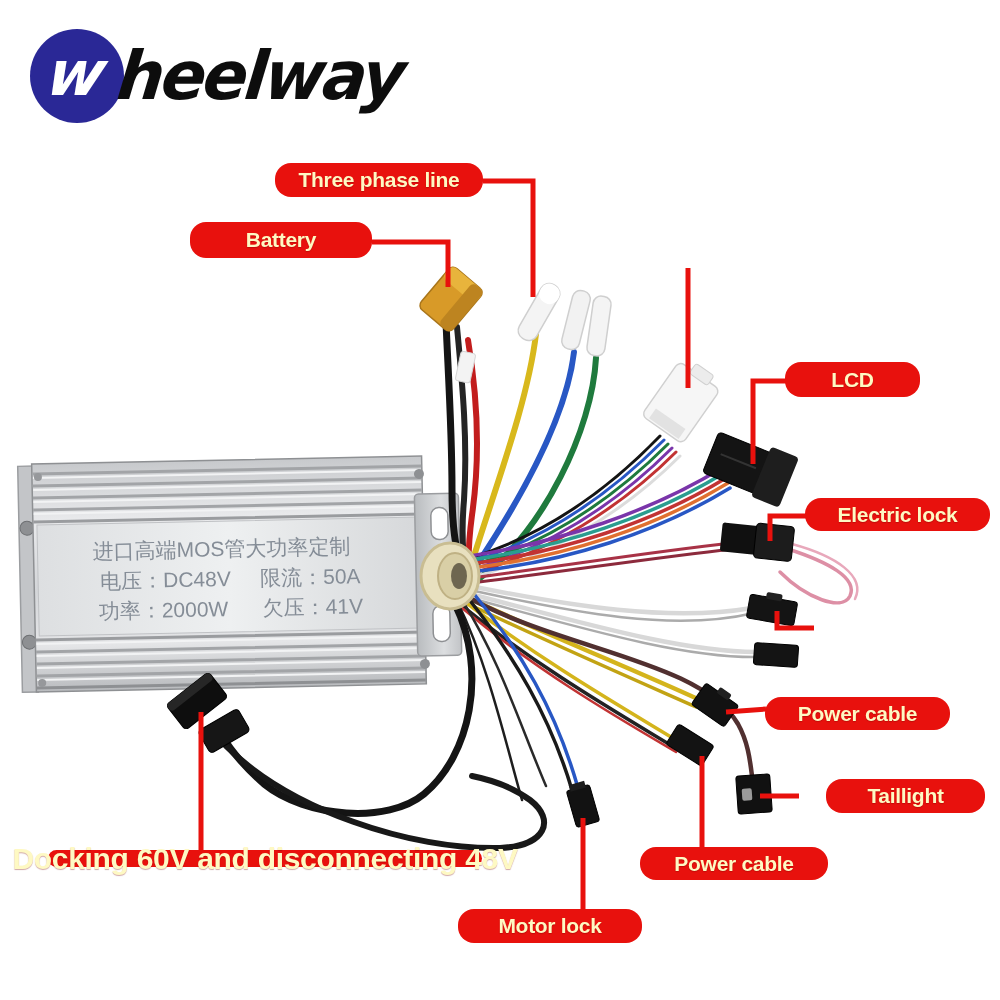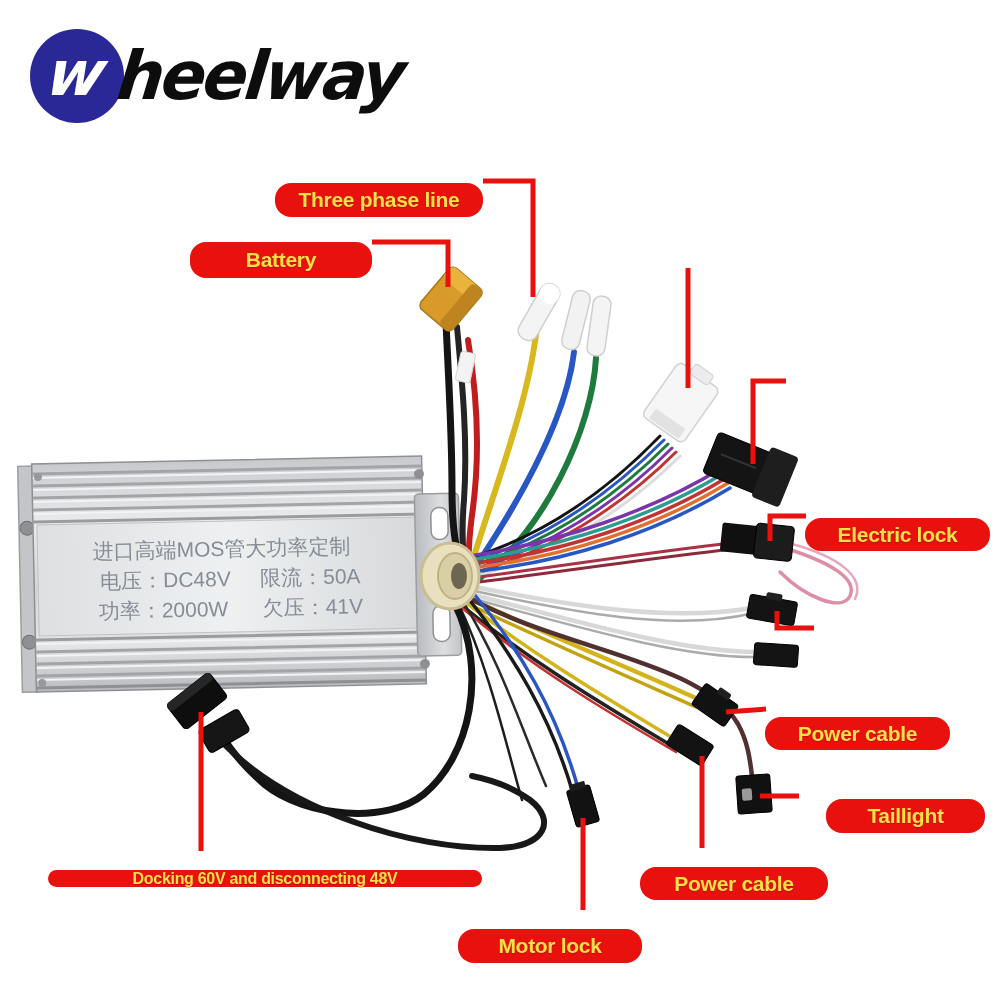--- a/index.html
+++ b/index.html
@@ -23,26 +23,25 @@
     color:#fff;font-weight:800;font-style:italic;font-size:62px;line-height:1;
     font-family:"DejaVu Sans",sans-serif;
   }
   .logo-word{
     margin-left:-6px;color:#0d0d0d;font-weight:800;font-style:italic;
     font-size:66px;letter-spacing:-3px;transform:skewX(-6deg) scaleY(1.02);
     font-family:"DejaVu Sans",sans-serif;white-space:nowrap;
   }
   
   .callout{
-    position:absolute;background:var(--label-red);color:#fde047;
+    position:absolute;background:var(--label-red);color:#fef9c3;
     border-radius:16px;display:flex;align-items:center;justify-content:center;
     font-weight:700;font-size:21px;letter-spacing:-0.3px;text-align:center;
     box-sizing:border-box;padding:0 8px;white-space:nowrap;
     text-shadow:0 1px 1px rgba(120,0,0,.35);
-    margin-top:20px;
   }
 </style>
 </head>
 <body>
 
 <div class="stage">
 
   <div class="logo">
     <div class="logo-circle">
       <span class="logo-monogram">w</span>
@@ -263,20 +262,21 @@
       <polyline points="766,709 726,712"></polyline>
       <polyline points="799,796 760,796"></polyline>
       <polyline points="702,756 702,848"></polyline>
       <polyline points="583,818 583,910"></polyline>
       <polyline points="201,712 201,851"></polyline>
     </g>
   </svg>
 
   <div class="callout" style="left:275px;top:163px;width:208px;height:34px;">Three phase line</div>
   <div class="callout" style="left:190px;top:222px;width:182px;height:36px;">Battery</div>
+  <div class="callout" style="left:785px;top:362px;width:135px;height:35px;">LCD</div>
   <div class="callout" style="left:805px;top:498px;width:185px;height:33px;text-align:center;">Electric lock</div>
   <div class="callout" style="left:765px;top:697px;width:185px;height:33px;">Power cable</div>
   <div class="callout" style="left:826px;top:779px;width:159px;height:34px;">Taillight</div>
   <div class="callout" style="left:640px;top:847px;width:188px;height:33px;">Power cable</div>
-  <div class="callout" style="left:48px;top:850px;width:434px;height:17px;font-size:16px;text-align:right;">Docking 60V and disconnecting 48V</div>
+  <div class="callout" style="left:48px;top:850px;width:434px;height:17px;font-size:30px;text-align:right;">Docking 60V and disconnecting 48V</div>
   <div class="callout" style="left:458px;top:909px;width:184px;height:34px;">Motor lock</div>
 
 </div>
 
 </body></html>

